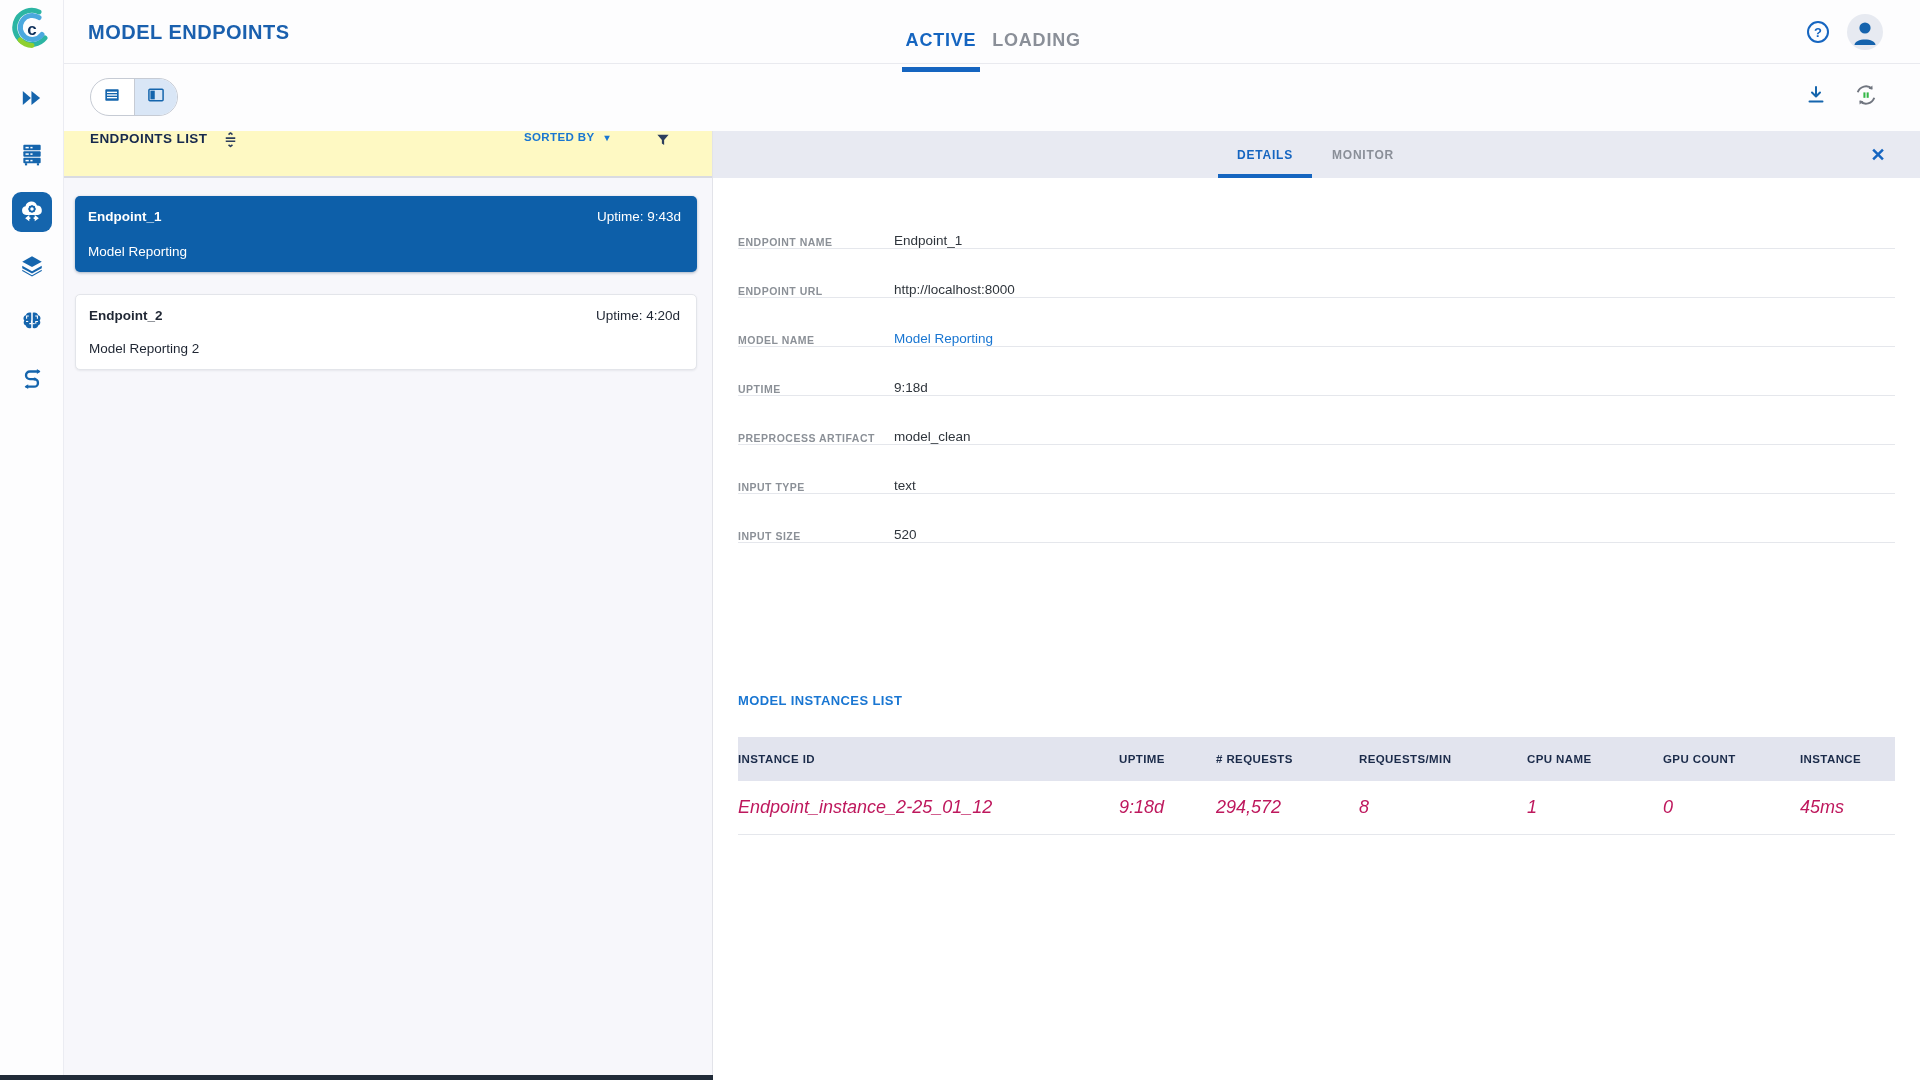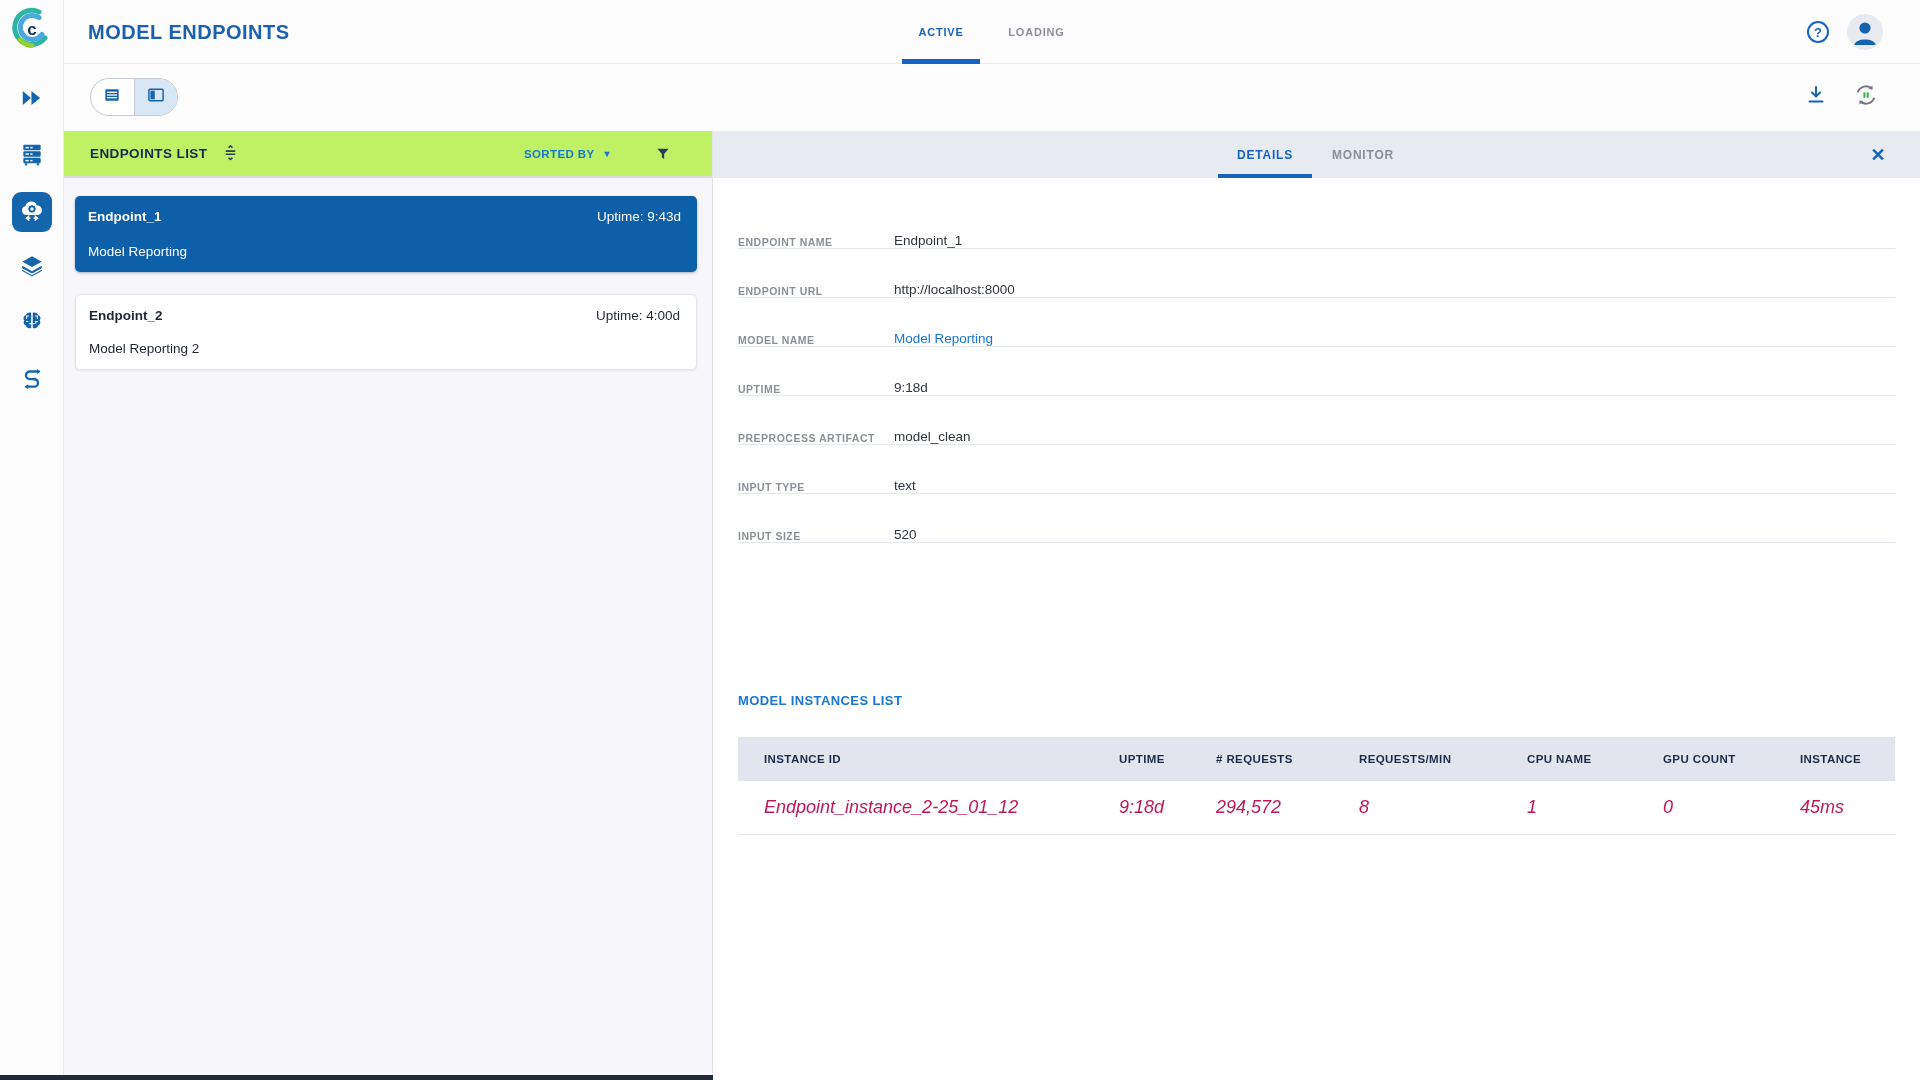--- a/index.html
+++ b/index.html
@@ -17,22 +17,22 @@
     cursor:pointer; }
   .side-item.selected { background:#1565ad; color:#fff; }
   .side-item svg { width:26px; height:26px; }
 
   
   .topbar { position:absolute; left:64px; right:0; top:0; height:64px;
     background:#fdfdfe; border-bottom:1px solid #e9eaef; z-index:3; }
   .page-title { position:absolute; left:24px; top:0; height:64px; display:flex;
     align-items:center; font-size:20px; font-weight:bold; letter-spacing:.5px;
     color:#1a60ae; }
-  .top-tab { position:absolute; top:0; height:64px; display:flex; align-items:center;
-    justify-content:center; font-size:11px; font-weight:bold; letter-spacing:.8px;
+  .top-tab { position:absolute; top:8px; height:64px; display:flex; align-items:center;
+    justify-content:center; font-size:18px; font-weight:bold; letter-spacing:.8px;
     color:#8a8f98; cursor:pointer; }
   .top-tab.active { color:#1565c0; }
   .top-tab.active::after { content:""; position:absolute; left:0; right:0; bottom:0;
     height:5px; background:#1565c0; }
   .tab-active-pos { left:838px; width:78px; }
   .tab-loading-pos { left:935px; width:75px; }
   .help-btn { position:absolute; right:91px; top:21px; width:22px; height:22px;
     border:2px solid #1565c0; border-radius:50%; color:#1565c0; font-weight:bold;
     font-size:13px; display:flex; align-items:center; justify-content:center; cursor:pointer; }
   .avatar { position:absolute; right:37px; top:14px; width:36px; height:36px;
@@ -50,22 +50,22 @@
   .toggle-btn.selected { background:#d9e6f6; }
   .toggle-btn svg { width:20px; height:20px; }
   .tool-icon { position:absolute; top:18px; width:30px; height:30px; display:flex;
     align-items:center; justify-content:center; cursor:pointer; }
   .dl-pos { right:89px; color:#1565ad; }
   .rf-pos { right:39px; color:#70757f; }
 
   
   .list-panel { position:absolute; left:64px; top:131px; width:649px; bottom:0;
     background:#f7f7fb; border-right:1px solid #e2e3e9; }
-  .list-head { position:absolute; left:0; right:0; top:0; height:47px; background:#bef264;
-    border-bottom:2px solid #d9dbe2; display:flex; align-items:center; padding:0 22px 0 26px; }
+  .list-head { position:absolute; left:0; right:0; top:0; height:47px; background:#fef9c3;
+    border-bottom:2px solid #d9dbe2; display:flex; align-items:flex-start; padding:0 22px 0 26px; }
   .list-title { font-size:13.5px; font-weight:bold; letter-spacing:.4px; color:#16294d; }
   .sort-icon { margin-left:14px; color:#2c3e5d; display:flex; cursor:pointer; }
   .sorted-by { margin-left:auto; font-size:11.5px; font-weight:bold; letter-spacing:.4px;
     color:#1976d2; display:flex; align-items:center; cursor:pointer; }
   .sorted-caret { margin-left:10px; font-size:10px; }
   .funnel { margin-left:44px; margin-right:18px; color:#2c3e5d; display:flex; cursor:pointer; }
 
   .cards { position:absolute; left:11px; right:15px; top:65px; }
   .card { border-radius:5px; height:76px; position:relative; margin-bottom:22px;
     cursor:pointer; }
@@ -103,21 +103,21 @@
 
   .instances { position:absolute; left:25px; right:25px; top:606px; }
   .instances-title { position:absolute; top:-44px; left:0; font-size:13px; font-weight:bold;
     letter-spacing:.4px; color:#1976d2; cursor:pointer; }
   .itable-head, .itable-row { display:grid;
     grid-template-columns:381px 97px 143px 168px 136px 137px auto; align-items:center; }
   .itable-head { height:44px; background:#e2e4ee; }
   .itable-head > div { font-size:11.5px; font-weight:bold; letter-spacing:.4px; color:#1b2b4a; }
   .itable-row { height:54px; background:#fff; border-bottom:1px solid #e5e7ec; }
   .itable-row > div { font-size:18px; color:#be185d;font-style:italic; }
-  .cell-first { padding-left:26px; }
+  .cell-first { }
 </style>
 </head>
 <body>
 
 <aside class="sidebar">
   <div class="logo">
     <svg viewBox="0 0 42 42">
       <path d="M28 5 A17 17 0 1 0 34 31" fill="none" stroke="#2cb5a3" stroke-width="5" stroke-linecap="round"></path>
       <path d="M9 33 A17 17 0 0 0 21 38.5" fill="none" stroke="#8fcf30" stroke-width="5" stroke-linecap="round"></path>
       <path d="M28 10.5 A12 12 0 1 0 31 27.5" fill="none" stroke="#4ba8de" stroke-width="5" stroke-linecap="round"></path>
@@ -280,21 +280,21 @@
   </div>
 
   <div class="cards">
     <div class="card selected">
       <div class="card-name">Endpoint_1</div>
       <div class="card-uptime">Uptime: 9:43d</div>
       <div class="card-model">Model Reporting</div>
     </div>
     <div class="card normal">
       <div class="card-name">Endpoint_2</div>
-      <div class="card-uptime">Uptime: 4:00d</div>
+      <div class="card-uptime">Uptime: 4:20d</div>
       <div class="card-model">Model Reporting 2</div>
     </div>
   </div>
 </section>
 <div class="bottom-bar"></div>
 
 <section class="details-panel">
   <div class="detail-tabbar">
     <div class="d-tab active d-details-pos">DETAILS</div>
     <div class="d-tab d-monitor-pos">MONITOR</div>

